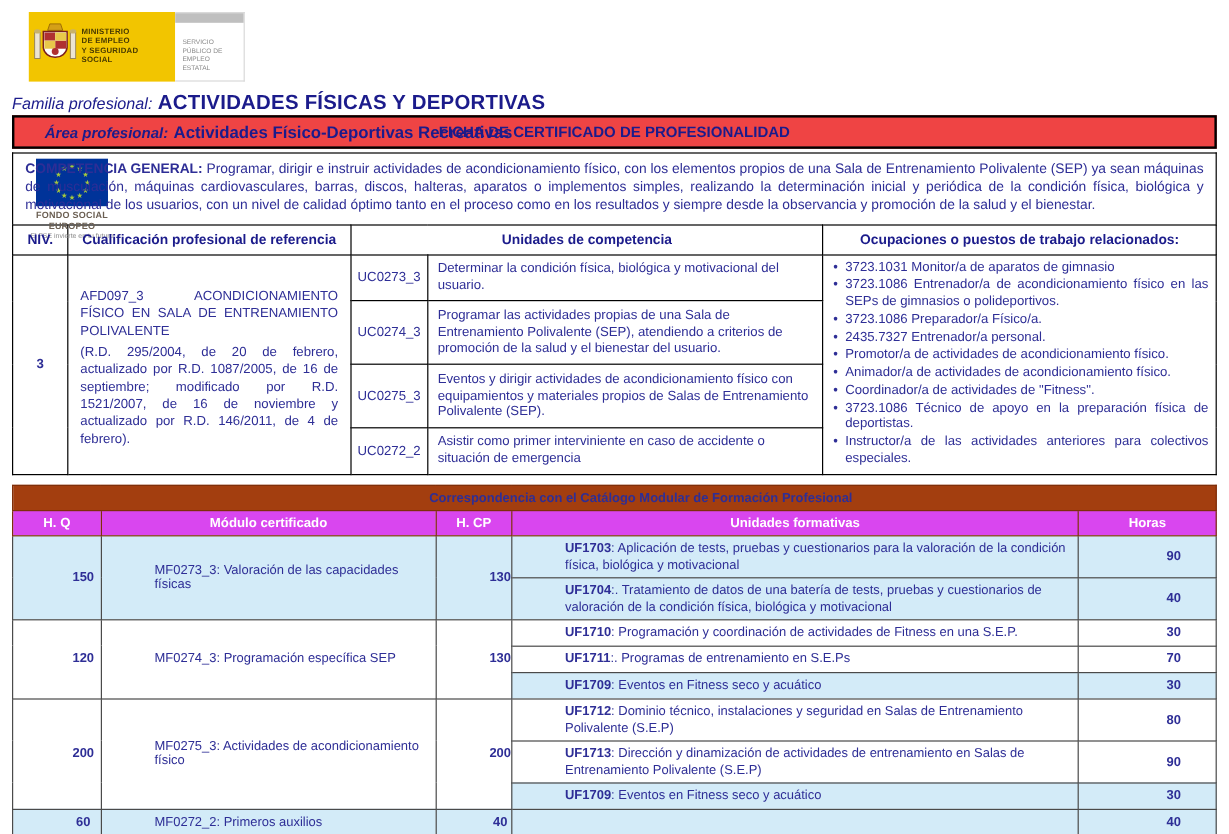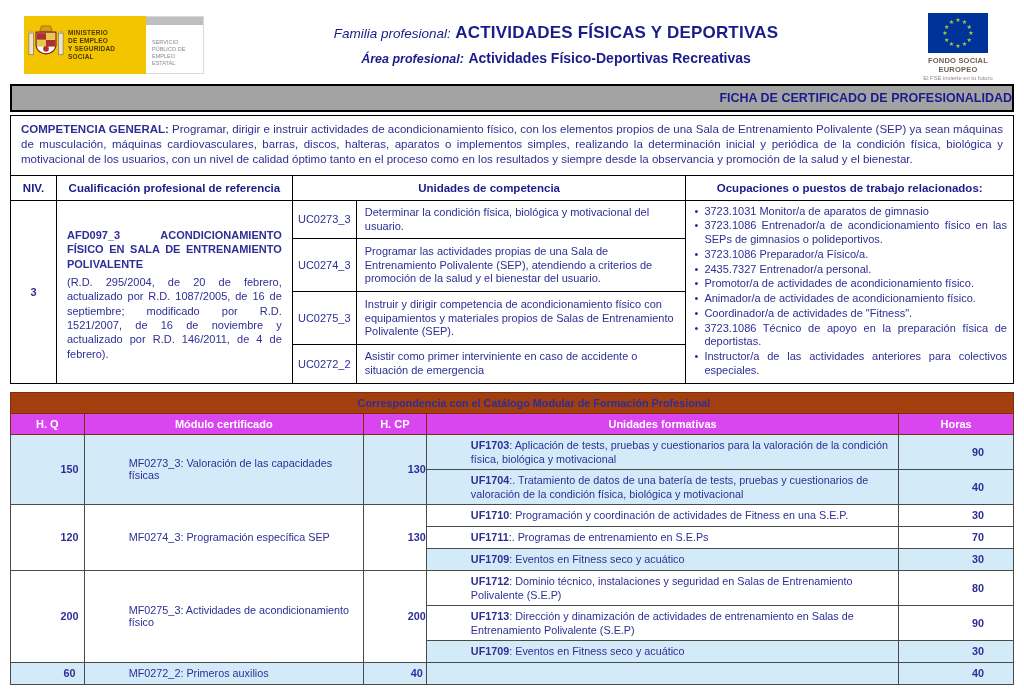--- a/index.html
+++ b/index.html
@@ -1,57 +1,57 @@
 <!DOCTYPE html>
 <html><head>
 <meta charset="utf-8">
 <style>
   * { margin:0; padding:0; box-sizing:border-box; }
   html,body { width:1024px; height:695px; background:#ffffff; font-family:"Liberation Sans", sans-serif; }
   .page { width:1024px; padding:8px 10px 6px 10px; }
 
   
-  .hdr { display:flex; align-items:center; height:72px; }
+  .hdr { display:flex; align-items:flex-start; height:72px;flex-direction:column; }
   .logo-wrap { display:flex; margin-left:14px; margin-top:2px; }
   .min-logo { width:122px; height:58px; background:#f2c500; display:flex; align-items:center; padding:4px 4px; }
   .min-text { font-size:6.5px; font-weight:bold; color:#4a3b00; line-height:1.25; margin-left:4px; letter-spacing:.2px; }
   .sepe-box { width:58px; height:58px; background:#ffffff; border:1px solid #d9d9d9; border-left:none; position:relative; }
   .sepe-top { height:8px; background:#bfbfbf; }
   .sepe-text { font-size:5.5px; color:#8a8a8a; line-height:1.3; padding:14px 4px 0 6px; }
   .hdr-center { flex:1; text-align:center; padding-top:8px; }
   .fam-line { color:#1b1b8b; margin-bottom:6px; }
   .fam-label { font-style:italic; font-size:13.5px; }
   .fam-value { font-weight:bold; font-size:17px; letter-spacing:.2px; }
   .area-label { font-style:italic; font-size:12.5px;font-weight:bold; }
   .area-value { font-weight:bold; font-size:14px; }
   .eu-wrap { width:100px; margin-right:6px; text-align:center; padding-top:6px; }
   .eu-flag { display:block; margin:0 auto; }
   .eu-name { font-size:7.5px; color:#6b5f52; font-weight:bold; margin-top:3px; letter-spacing:.2px; }
   .eu-tag { font-size:5.8px; color:#8a8a8a; margin-top:1px; }
 
   
-  .ficha-bar { border:2px solid #000; text-align:right; font-weight:bold; color:#1b1b8b; font-size:12.5px; padding:5px 0; margin-top:4px; background:#a3a3a3; }
+  .ficha-bar { border:2px solid #000; text-align:center; font-weight:bold; color:#1b1b8b; font-size:12.5px; padding:5px 0; margin-top:16px; background:#ef4444; }
   .cert-bar { background:#1b1b8b; color:#ffffff; text-align:center; font-weight:bold; font-size:12px; padding:5px 0; margin-top:3px; border:1px solid #000; }
 
   
   .comp-box { border:1.5px solid #000; border-bottom:none; margin-top:3px; padding:6px 10px 7px 10px; color:#2e2e96; font-size:11.5px; line-height:1.32; text-align:justify; }
   .comp-label { font-weight:bold; }
 
   
   table { border-collapse:collapse; width:100%; }
   .qual-table td, .qual-table th { border:1.5px solid #000; color:#2e2e96; font-size:11px; vertical-align:middle; }
   .qual-table th { font-weight:bold; font-size:11.5px; padding:6px 4px; text-align:center; color:#1b1b8b; }
   .col-niv { width:46px; }
   .col-cual { width:236px; }
   .col-uccode { width:64px; }
   .col-uctext { width:330px; }
   .col-ocup { width:328px; }
   .niv-cell { text-align:center; font-weight:bold; font-size:12px; }
   .cual-cell { padding:8px 10px; text-align:justify; line-height:1.3; vertical-align:top; padding-top:14px; }
-  .cual-title { margin-bottom:4px;font-weight:bold; }
+  .cual-title { margin-bottom:4px; }
   .uc-code { text-align:center; font-size:11px; padding:4px 2px; }
   .uc-text { padding:4px 8px; line-height:1.25; vertical-align:top; padding-top:5px; }
   .ocup-cell { padding:4px 6px 4px 4px; vertical-align:top; }
   .ocup-list { list-style:none; }
   .ocup-list li { position:relative; padding-left:14px; margin-bottom:1px; line-height:1.25; text-align:justify; }
   .ocup-list li::before { content:"•"; position:absolute; left:4px; top:0; }
 
   
   .mod-table { margin-top:8px; }
   .mod-table td, .mod-table th { border:1px solid #4a4a4a; color:#2e2e96; font-size:10.8px;padding-left:44px; }
@@ -169,21 +169,21 @@
           <li>Instructor/a de las actividades anteriores para colectivos especiales.</li>
         </ul>
       </td>
     </tr>
     <tr>
       <td class="uc-code">UC0274_3</td>
       <td class="uc-text">Programar las actividades propias de una Sala de Entrenamiento Polivalente (SEP), atendiendo a criterios de promoción de la salud y el bienestar del usuario.</td>
     </tr>
     <tr>
       <td class="uc-code">UC0275_3</td>
-      <td class="uc-text">Instruir y dirigir competencia de acondicionamiento físico con equipamientos y materiales propios de Salas de Entrenamiento Polivalente (SEP).</td>
+      <td class="uc-text">Eventos y dirigir actividades de acondicionamiento físico con equipamientos y materiales propios de Salas de Entrenamiento Polivalente (SEP).</td>
     </tr>
     <tr>
       <td class="uc-code">UC0272_2</td>
       <td class="uc-text">Asistir como primer interviniente en caso de accidente o situación de emergencia</td>
     </tr>
   </tbody>
     </table>
 
   <table class="mod-table">
     <tbody>

